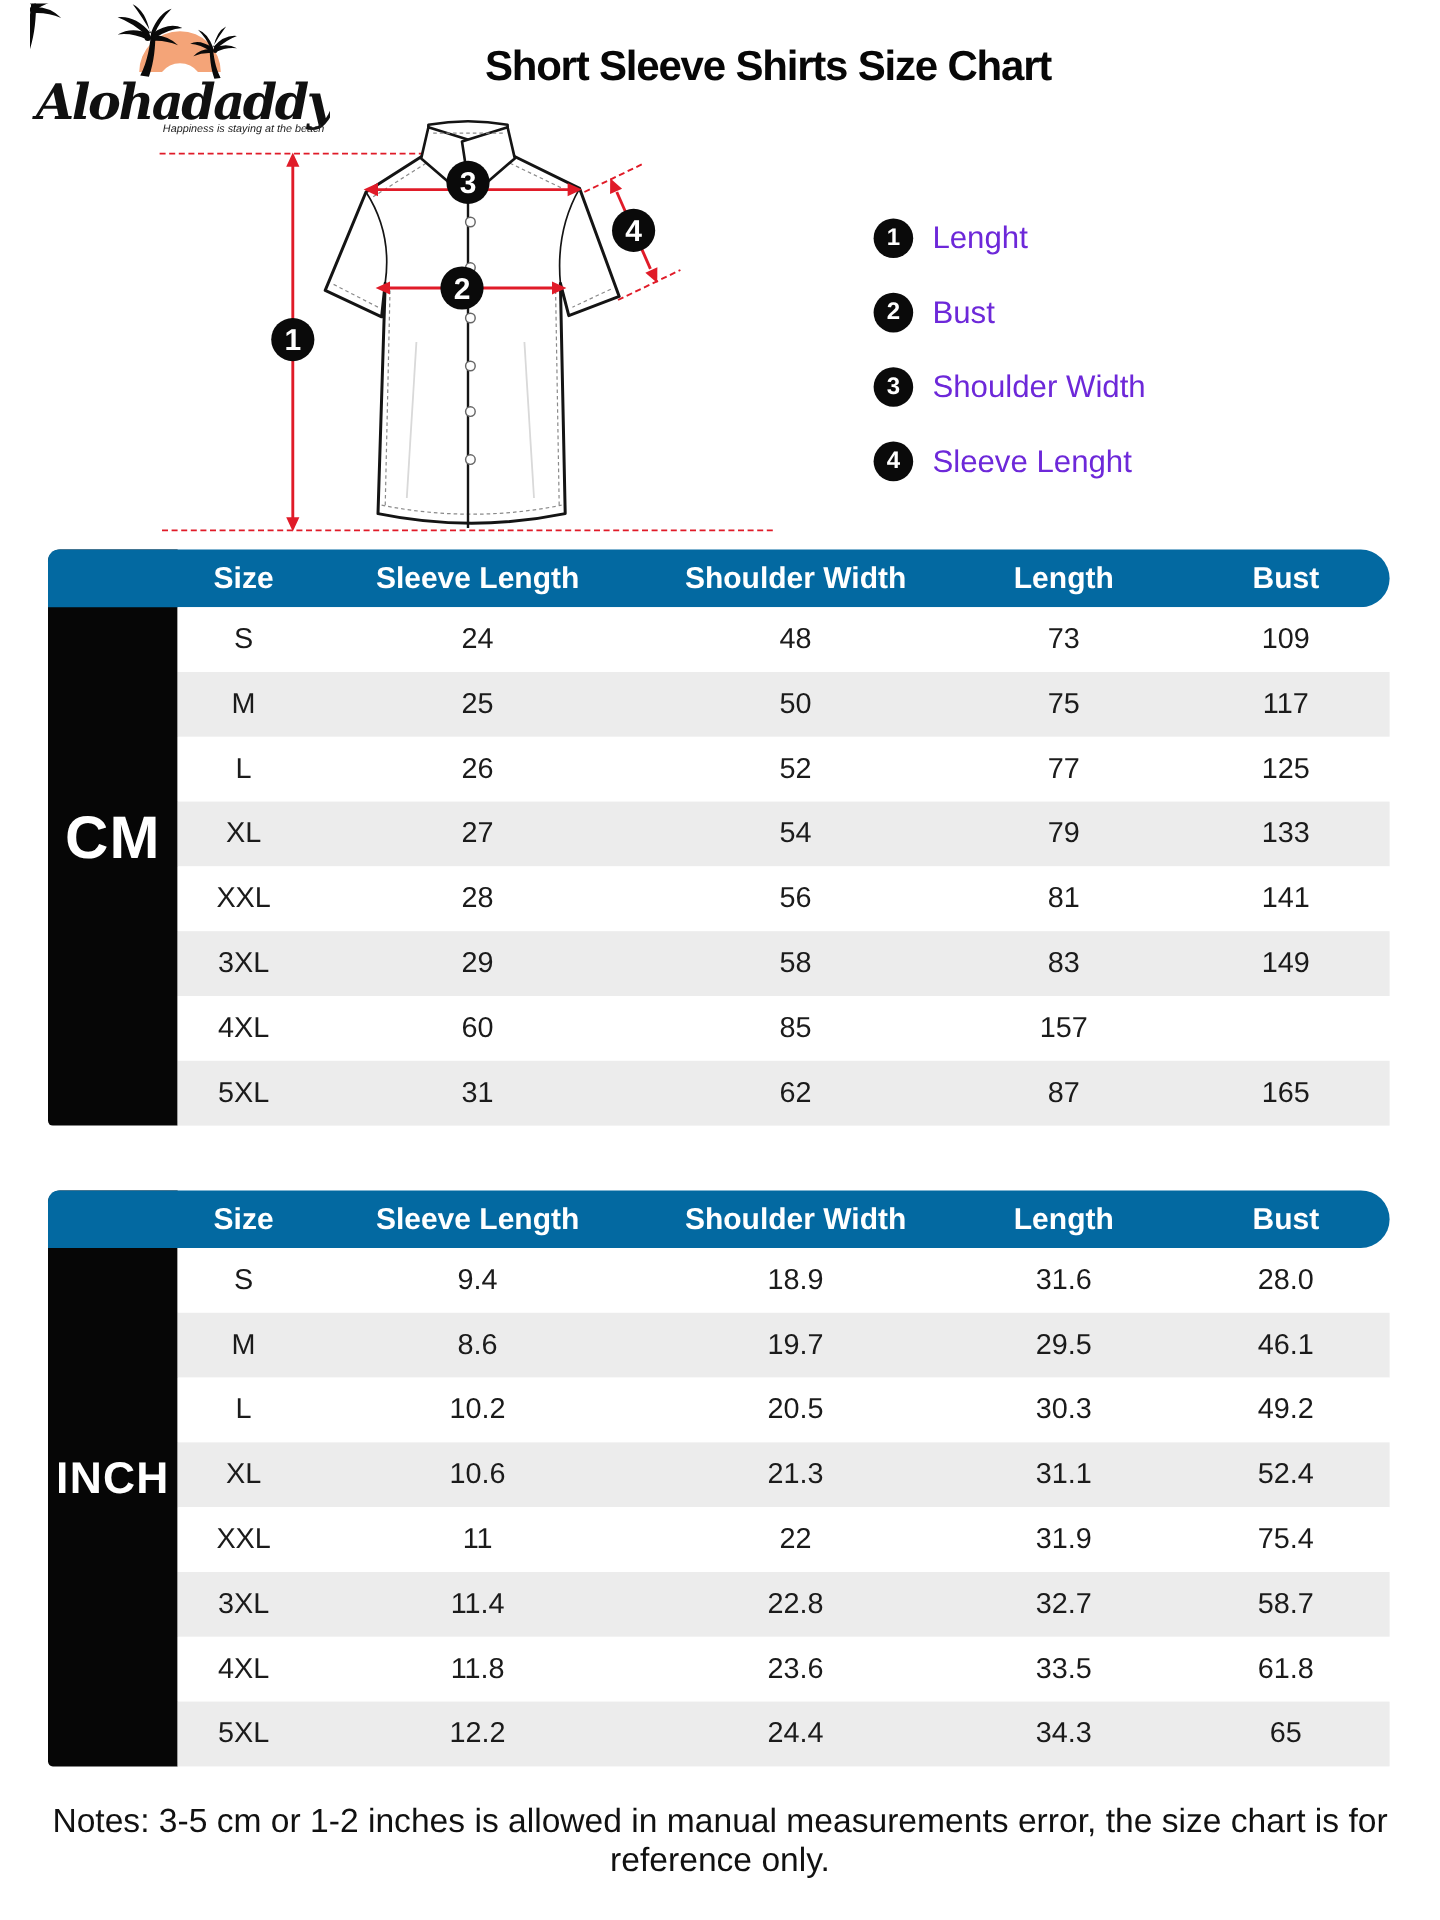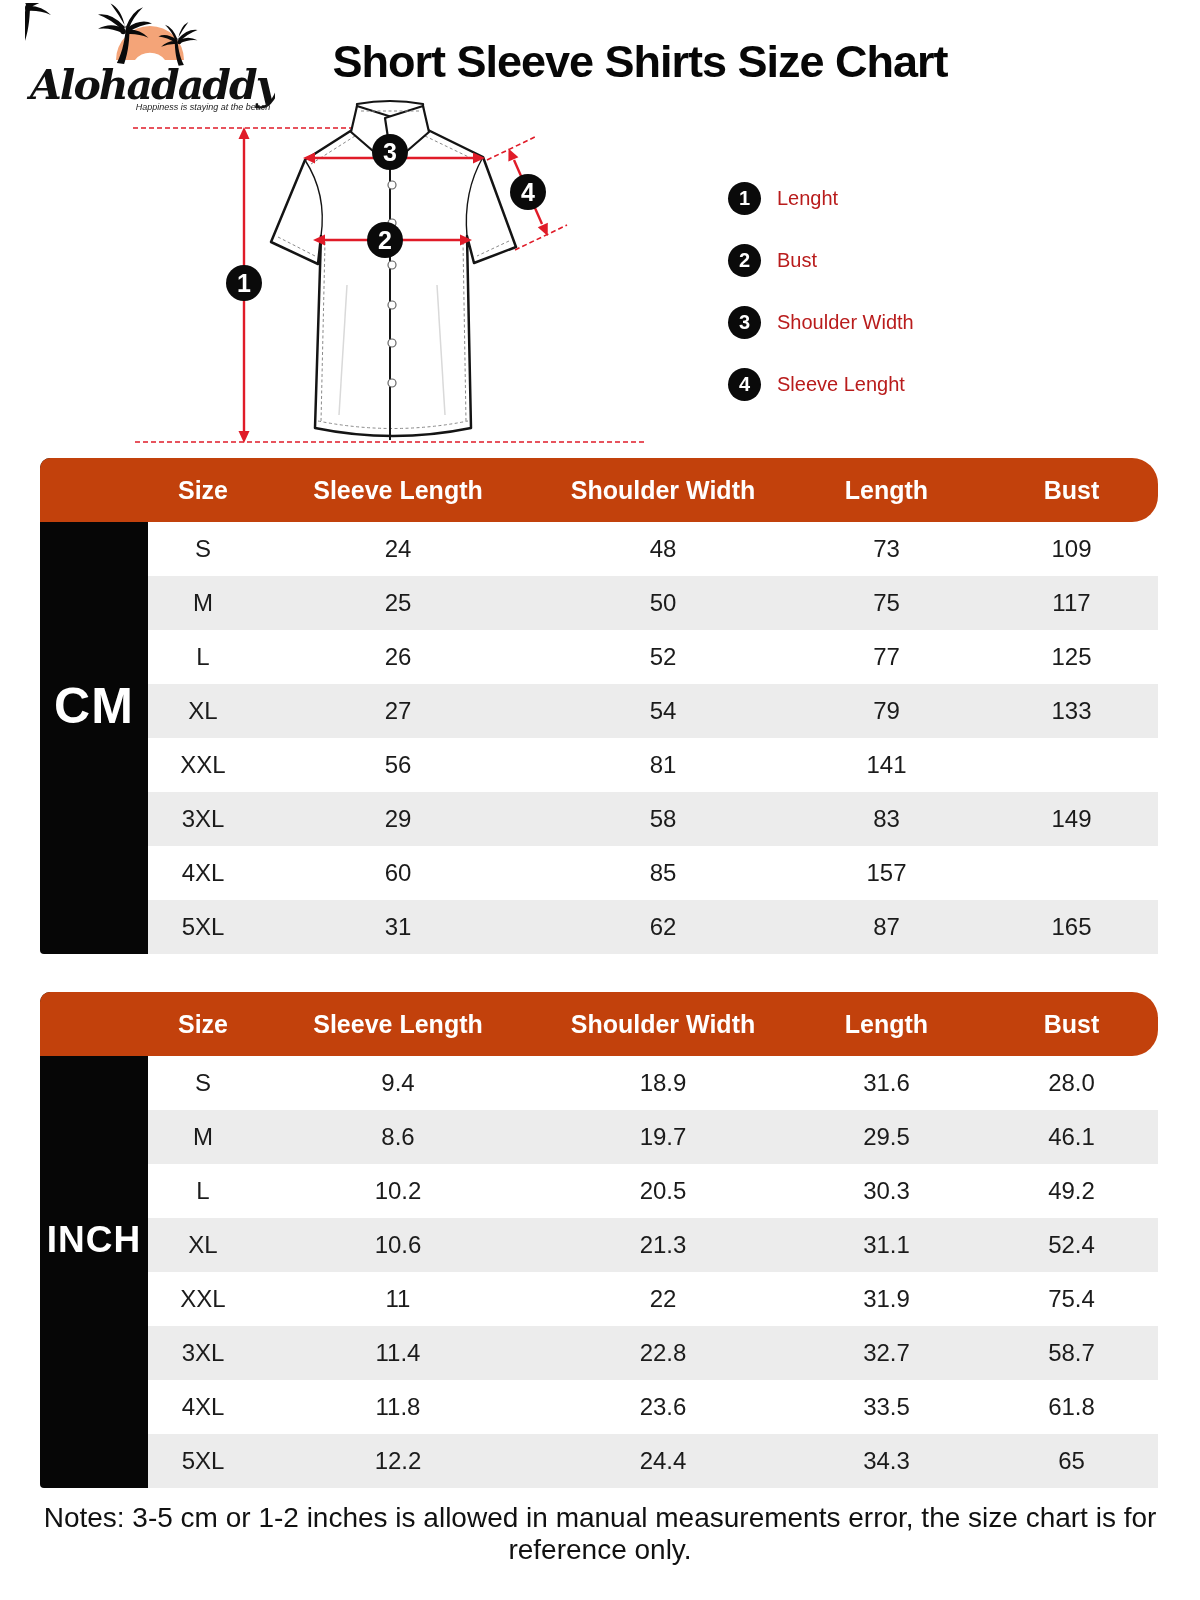--- a/index.html
+++ b/index.html
@@ -3,44 +3,44 @@
 <meta charset="utf-8">
 <style>
   html,body{margin:0;padding:0;background:#fff;}
   body{position:relative;width:1200px;height:1600px;font-family:"Liberation Sans",sans-serif;overflow:hidden;}
 
   
   .logo{position:absolute;left:25px;top:3px;width:250px;height:112px;}
 
   
   .page-title{position:absolute;left:280px;top:36px;width:720px;text-align:center;
-    font-size:45px;font-weight:bold;color:#070707;letter-spacing:-1px;}
+    font-size:35px;font-weight:bold;color:#070707;letter-spacing:-1px;}
 
   
   .shirt{position:absolute;left:115px;top:90px;width:570px;height:365px;}
   .rdash{stroke:#E01B28;stroke-width:1.6;stroke-dasharray:5,3;fill:none;}
   .bnum{fill:#fff;font-size:25px;font-weight:bold;font-family:"Liberation Sans",sans-serif;text-anchor:middle;}
 
   
   .legend{position:absolute;left:728px;top:182px;}
   .legend-item{display:flex;align-items:center;height:33px;margin-bottom:29px;}
   .legend-badge{width:33px;height:33px;border-radius:50%;background:#0a0a0a;color:#fff;
     font-size:20px;font-weight:bold;display:flex;align-items:center;justify-content:center;flex:0 0 33px;}
-  .legend-label{margin-left:16px;font-size:20px;color:#b91c1c;}
+  .legend-label{margin-left:16px;font-size:26px;color:#6d28d9;}
 
   
   .sizetable{position:absolute;left:40px;width:1118px;}
   .sizetable.cm{top:458px;}
   .sizetable.inch{top:992px;}
   .unit-col{position:absolute;left:0;top:0;bottom:0;width:108px;background:#060606;
     border-radius:10px 0 0 4px;display:flex;align-items:center;justify-content:center;z-index:0;}
   .unit-col span{color:#fff;font-weight:bold;letter-spacing:1px;}
   .cm .unit-col span{font-size:50px;}
   .inch .unit-col span{font-size:37px;}
-  .thead{position:relative;height:64px;background:#c2410c;border-radius:10px 26px 26px 0;z-index:1;}
+  .thead{position:relative;height:48px;background:#0369a1;border-radius:10px 26px 26px 0;z-index:1;}
   .hgrid,.trow{display:grid;grid-template-columns:110px 280px 250px 197px 173px;text-align:center;align-items:center;}
   .hgrid{margin-left:108px;height:100%;color:#fff;font-weight:bold;font-size:25px;}
   .tbody{margin-left:108px;position:relative;z-index:1;}
   .trow{height:54px;font-size:24px;color:#1b1b1b;background:#fff;}
   .trow:nth-child(even){background:#ECECEC;}
 
   
   .note{position:absolute;left:0;top:1502px;width:1200px;text-align:center;font-size:28px;color:#111;}
 </style>
 </head>
@@ -199,20 +199,21 @@
       </div>
     <div class="trow">
         <span>XL</span>
         <span>27</span>
         <span>54</span>
         <span>79</span>
         <span>133</span>
       </div>
     <div class="trow">
         <span>XXL</span>
+        <span>28</span>
         <span>56</span>
         <span>81</span>
         <span>141</span>
       </div>
     <div class="trow">
         <span>3XL</span>
         <span>29</span>
         <span>58</span>
         <span>83</span>
         <span>149</span>

